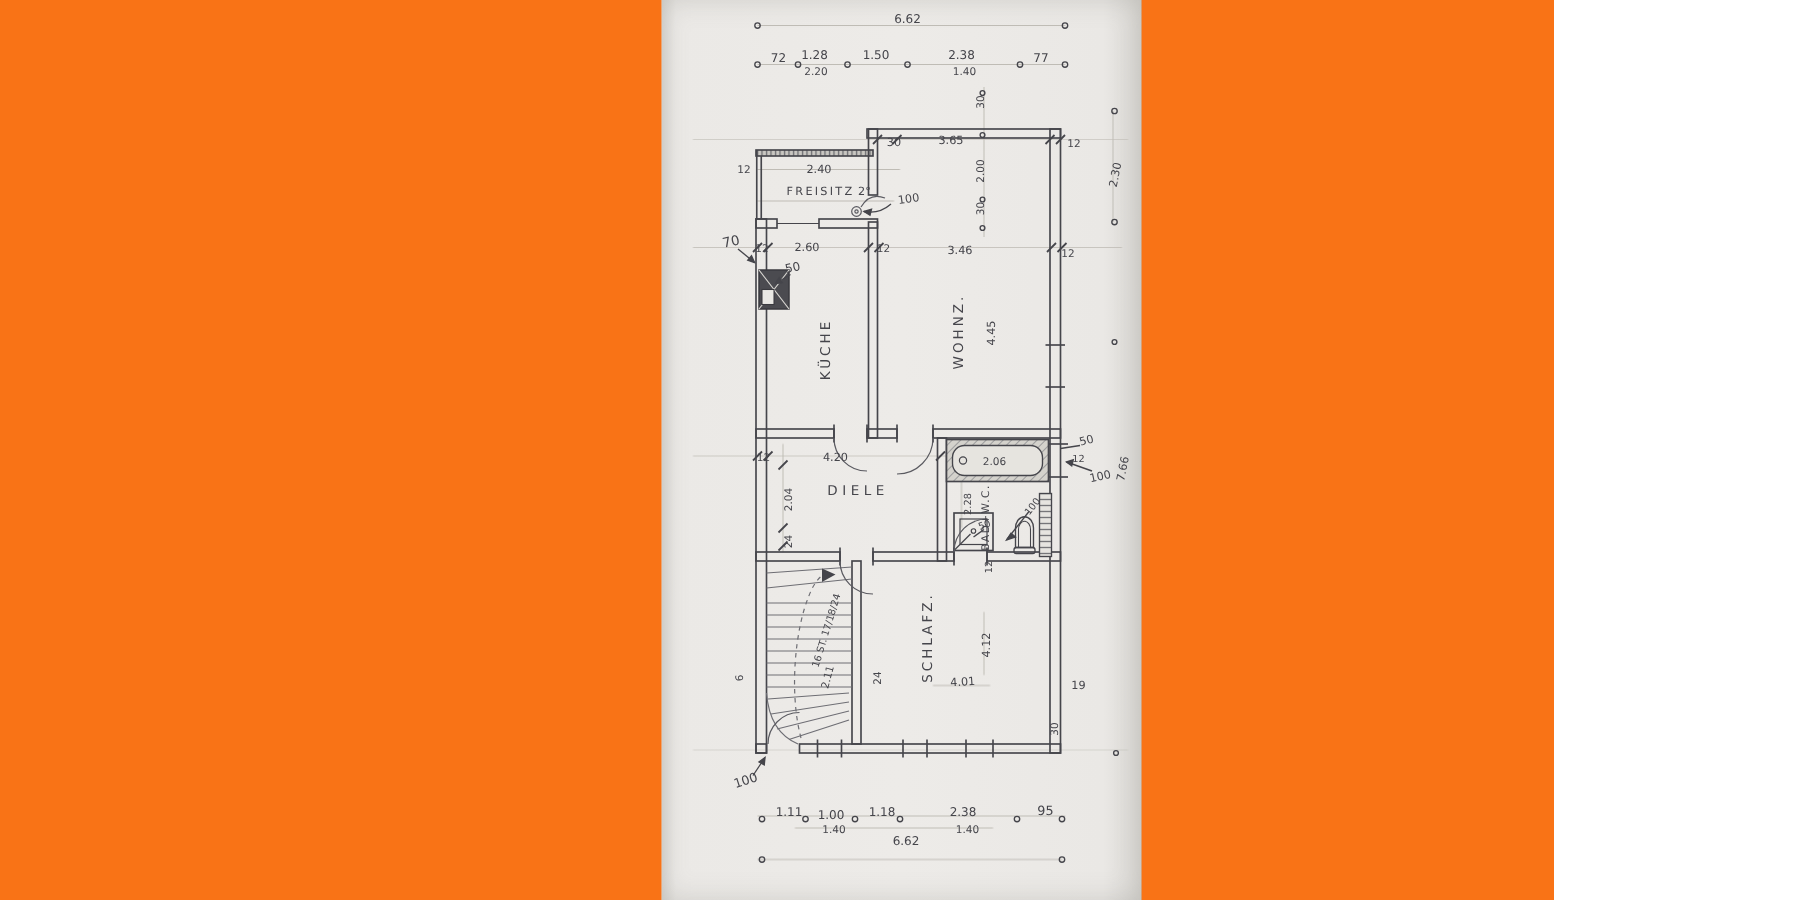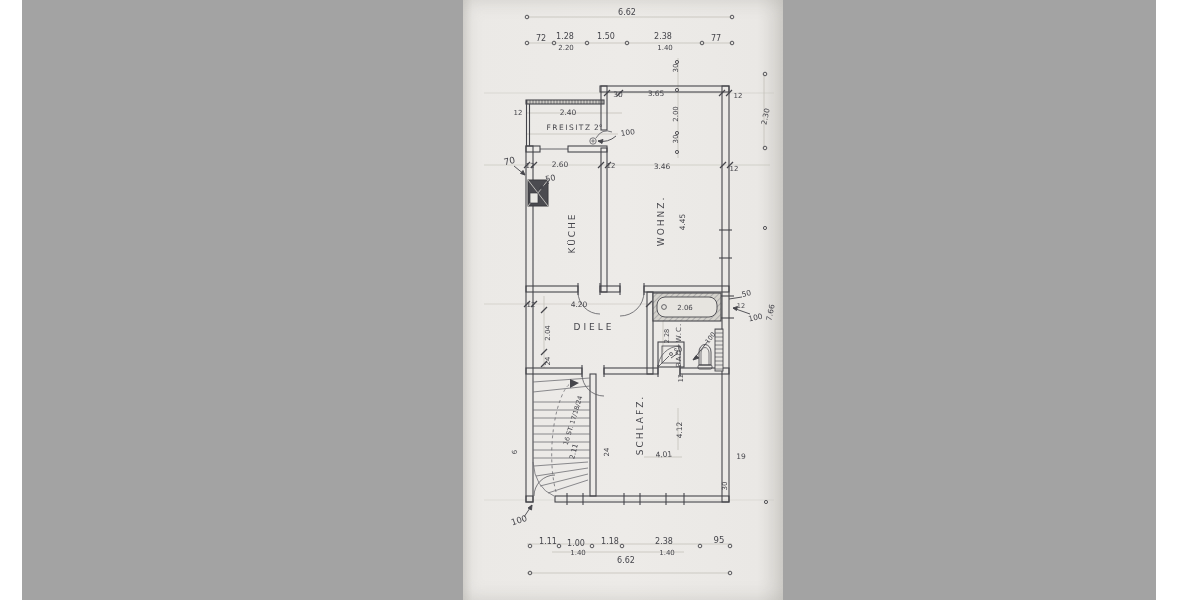--- a/index.html
+++ b/index.html
@@ -1,16 +1,16 @@
 <!DOCTYPE html>
 <html><head>
 <meta charset="utf-8">
 <style>
   html,body{margin:0;padding:0;background:#ffffff;width:1200px;height:600px;overflow:hidden;}
-  #stage{position:relative;width:1134px;height:600px;background:#a3a3a3;margin-left:22px;}
+  #stage{position:relative;width:1036px;height:600px;background:#f97316;}
   #paper{
     position:absolute;left:441px;top:0;width:320px;height:600px;
     background:linear-gradient(90deg,#dcdad6 0%,#ebe9e6 3%,#edebe8 50%,#eae8e5 92%,#d8d6d2 100%);
     box-shadow:inset 0 0 18px rgba(120,118,112,.25);
   }
   svg{position:absolute;left:0;top:0;}
   text{font-family:"DejaVu Sans",sans-serif;fill:#45454b;}
   .rm{letter-spacing:2px;}
 </style>
 </head>

